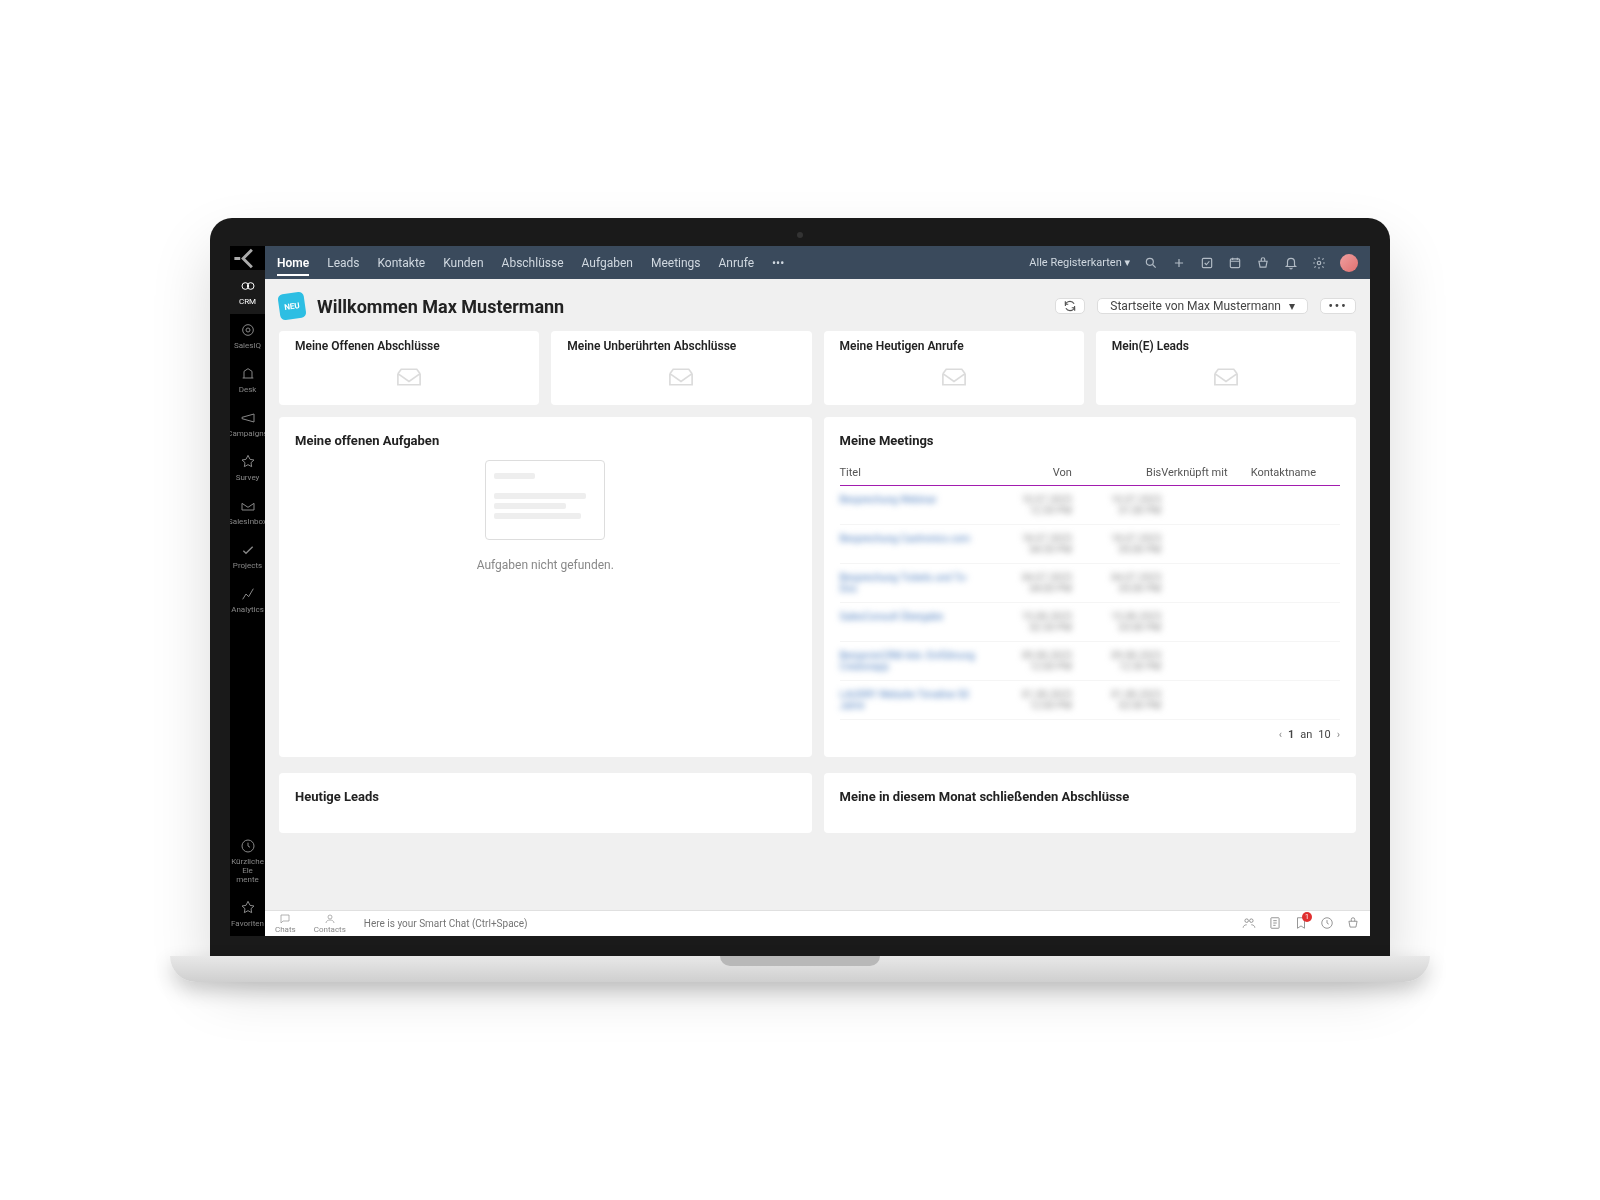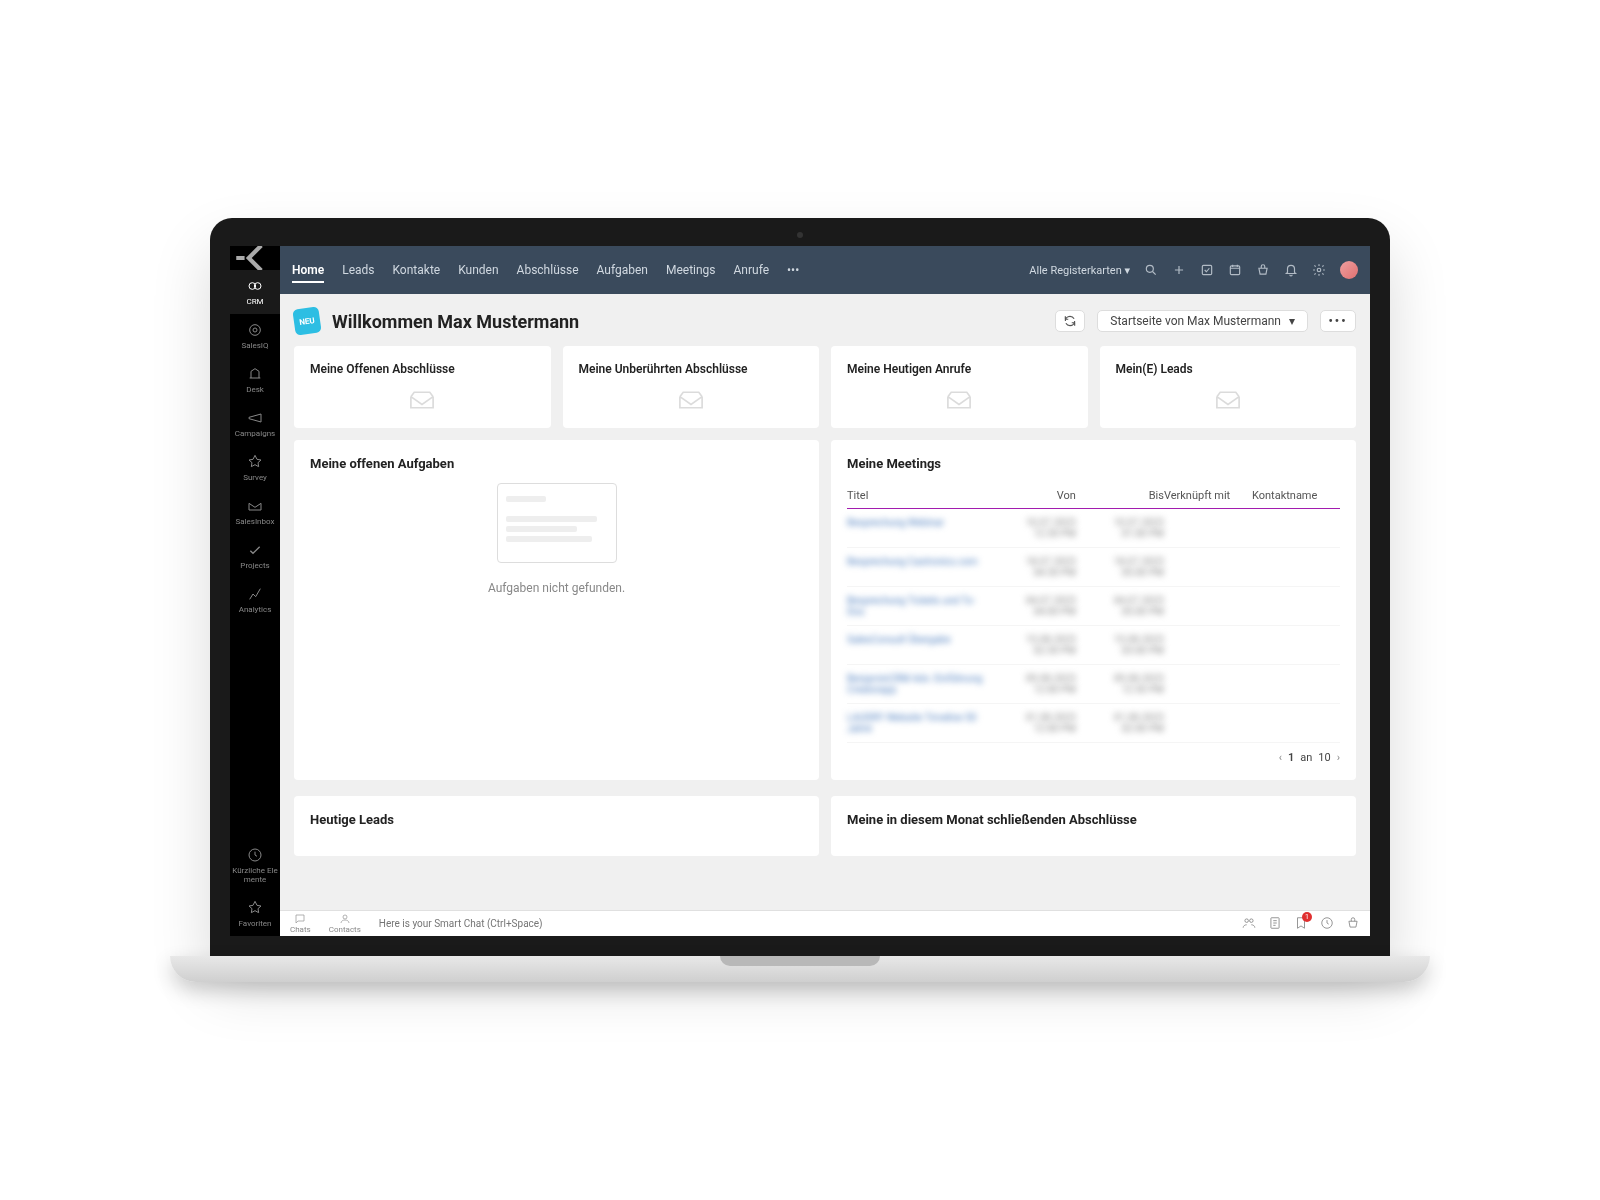--- a/index.html
+++ b/index.html
@@ -4,48 +4,48 @@
 <style>
 * { margin: 0; padding: 0; box-sizing: border-box; font-family: -apple-system, BlinkMacSystemFont, "Segoe UI", Roboto, sans-serif; }
 body { background: #fff; width: 1600px; height: 1200px; display: flex; align-items: center; justify-content: center; }
 .laptop-frame { width: 1180px; position: relative; }
 .laptop-bezel { background: #1a1a1a; border-radius: 22px 22px 0 0; padding: 28px 20px 20px 20px; box-shadow: 0 30px 60px rgba(0,0,0,0.15); }
 .camera { position: absolute; top: 14px; left: 50%; transform: translateX(-50%); width: 6px; height: 6px; background: #333; border-radius: 50%; }
 .screen { background: #f5f5f5; width: 100%; height: 690px; display: flex; overflow: hidden; }
 .laptop-base { height: 26px; background: linear-gradient(to bottom, #e8e8e8, #cfcfcf); border-radius: 0 0 26px 26px; margin: 0 -40px; position: relative; box-shadow: 0 8px 20px rgba(0,0,0,0.2); }
 .laptop-notch { position: absolute; top: 0; left: 50%; transform: translateX(-50%); width: 160px; height: 10px; background: #b8b8b8; border-radius: 0 0 10px 10px; }
 
-.sidebar { width: 50px; background: #000; display: flex; flex-direction: column; color: #888; font-size: 8px; }
+.sidebar { width: 35px; background: #000; display: flex; flex-direction: column; color: #888; font-size: 8px; }
 .sidebar-collapse { height: 24px; display: flex; align-items: center; justify-content: center; color: #aaa; }
 .sidebar-item { display: flex; flex-direction: column; align-items: center; justify-content: center; padding: 8px 2px; gap: 3px; cursor: pointer; text-align: center; }
 .sidebar-item.active { background: #1a1a1a; color: #fff; }
 .sidebar-item svg { width: 16px; height: 16px; }
 .sidebar-spacer { flex: 1; }
 
 .main { flex: 1; display: flex; flex-direction: column; }
-.topnav { background: #3a4a5c; height: 48px; display: flex; align-items: center; padding: 0 12px; color: #d0d8e0; font-size: 12px; gap: 18px; }
+.topnav { background: #3a4a5c; height: 33px; display: flex; align-items: center; padding: 0 12px; color: #d0d8e0; font-size: 12px; gap: 18px; }
 .topnav-item { cursor: pointer; }
 .topnav-item.active { color: #fff; font-weight: 600; border-bottom: 2px solid #fff; padding-bottom: 4px; margin-bottom: -6px; }
 .topnav-spacer { flex: 1; }
 .topnav-right { display: flex; align-items: center; gap: 14px; font-size: 11px; }
 .topnav-icon { width: 14px; height: 14px; cursor: pointer; opacity: 0.8; }
 .avatar { width: 18px; height: 18px; border-radius: 50%; background: linear-gradient(135deg, #f0a0a0, #e07070); }
 
 .content { flex: 1; background: #f0f0f0; padding: 14px; overflow: auto; }
 .header-row { display: flex; align-items: center; gap: 12px; margin-bottom: 12px; }
 .badge-neu { width: 26px; height: 26px; background: #2dbee3; border-radius: 5px; display: flex; align-items: center; justify-content: center; color: #fff; font-size: 8px; font-weight: 700; transform: rotate(-8deg); }
 .welcome { font-size: 18px; font-weight: 700; color: #222; }
 .header-spacer { flex: 1; }
-.refresh-btn, .more-btn, .dropdown-btn { background: #fff; border: 1px solid #ddd; border-radius: 5px; height: 22px; display: flex; align-items: center; justify-content: center; cursor: pointer; font-size: 12px; color: #444; }
+.refresh-btn, .more-btn, .dropdown-btn { background: #fff; border: 1px solid #ddd; border-radius: 5px; height: 16px; display: flex; align-items: center; justify-content: center; cursor: pointer; font-size: 12px; color: #444; }
 .refresh-btn { width: 30px; }
 .more-btn { width: 36px; font-weight: 700; letter-spacing: 2px; }
 .dropdown-btn { padding: 0 12px; gap: 8px; }
 
 .stat-row { display: flex; gap: 12px; margin-bottom: 12px; }
-.stat-card { flex: 1; background: #fff; border-radius: 4px; padding: 16px 16px 18px; }
+.stat-card { flex: 1; background: #fff; border-radius: 4px; padding: 8px 16px 18px; }
 .stat-title { font-size: 12px; font-weight: 600; color: #222; margin-bottom: 14px; }
 .stat-empty-icon { display: flex; justify-content: center; align-items: center; opacity: 0.35; }
 
 .panel-row { display: flex; gap: 12px; margin-bottom: 16px; }
 .panel { flex: 1; background: #fff; border-radius: 4px; padding: 16px; }
 .panel-title { font-size: 13px; font-weight: 700; color: #222; margin-bottom: 12px; }
 .tasks-empty { display: flex; flex-direction: column; align-items: center; justify-content: flex-start; height: 240px; color: #888; font-size: 12px; gap: 18px; }
 .tasks-empty-box { width: 120px; height: 80px; border: 1px solid #ddd; border-radius: 4px; padding: 8px; }
 .tasks-empty-box .line { height: 6px; background: #eee; border-radius: 2px; margin: 4px 0; }
 

